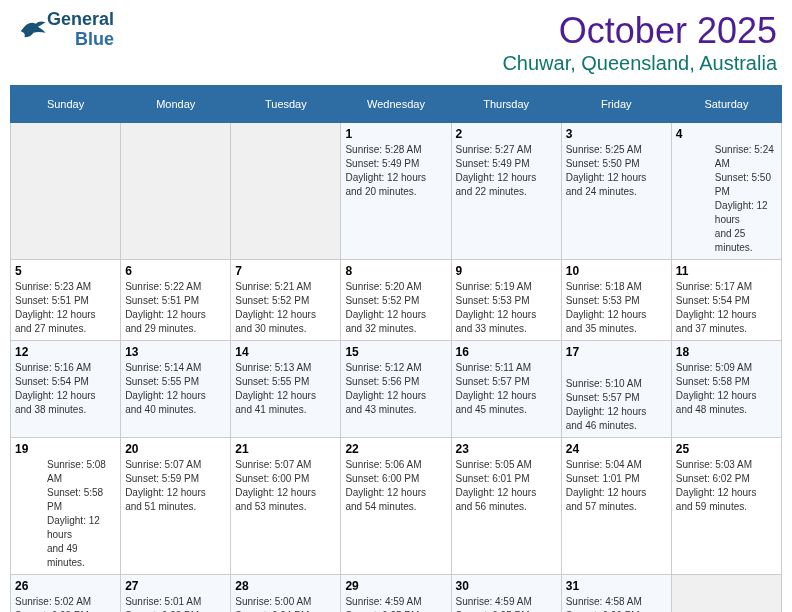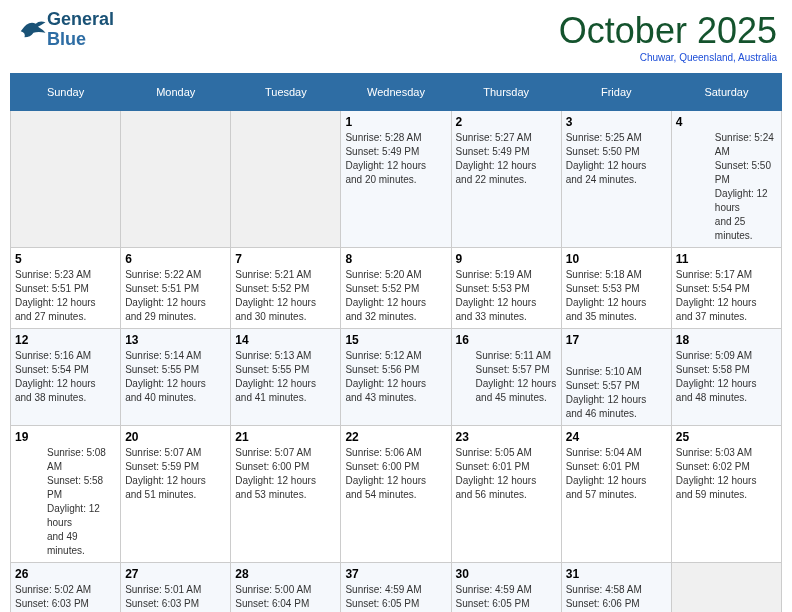--- a/index.html
+++ b/index.html
@@ -13,20 +13,21 @@
     .header {
       display: flex;
       justify-content: space-between;
       align-items: flex-start;
       margin-bottom: 10px;
       padding: 0 5px;
     }
     .logo {
       display: flex;
       align-items: center;
+      text-align: right;
     }
     .logo-text {
       display: flex;
       flex-direction: column;
       font-size: 18px;
       font-weight: bold;
       color: #1a5276;
       line-height: 1.1;
     }
     .logo-text span:first-child { color: #1a5276; }
@@ -35,25 +36,25 @@
       height: 25px;
       margin-left: 2px;
       margin-top: -5px;
     }
     .title-block {
       text-align: right;
     }
     .month-title {
       font-size: 36px;
       font-weight: normal;
-      color: #14532d;
+      color: #4c1d95;
     }
     .location {
-      font-size: 10px;
-      color: #1d4ed8;
+      font-size: 20px;
+      color: #0f766e;
     }
     table {
       width: 100%;
       border-collapse: collapse;
       font-size: 11px;
     }
     thead tr th {
       background-color: #2e6da4;
       color: #fff;
       padding: 12px 4px;
@@ -229,21 +230,21 @@
         </td>
         <td>
           <div class="day-num">15</div>
           <div class="day-detail" style="white-space: pre-line;">Sunrise: 5:12 AM
 Sunset: 5:56 PM
 Daylight: 12 hours
 and 43 minutes.</div>
         </td>
         <td>
           <div class="day-num">16</div>
-          <div class="day-detail" style="white-space: pre-line; margin-left: 20px;">Sunrise: 5:11 AM
+          <div class="day-detail" style="white-space: pre-line;">Sunrise: 5:11 AM
 Sunset: 5:57 PM
 Daylight: 12 hours
 and 45 minutes.</div>
         </td>
         <td>
           <div class="day-num">17</div>
           <div class="day-detail" style="white-space: pre-line; margin-top: 18px;">Sunrise: 5:10 AM
 Sunset: 5:57 PM
 Daylight: 12 hours
 and 46 minutes.</div>
@@ -288,21 +289,21 @@
         <td>
           <div class="day-num">23</div>
           <div class="day-detail" style="white-space: pre-line;">Sunrise: 5:05 AM
 Sunset: 6:01 PM
 Daylight: 12 hours
 and 56 minutes.</div>
         </td>
         <td>
           <div class="day-num">24</div>
           <div class="day-detail" style="white-space: pre-line;">Sunrise: 5:04 AM
-Sunset: 6:01 PM
+Sunset: 1:01 PM
 Daylight: 12 hours
 and 57 minutes.</div>
         </td>
         <td>
           <div class="day-num">25</div>
           <div class="day-detail" style="white-space: pre-line;">Sunrise: 5:03 AM
 Sunset: 6:02 PM
 Daylight: 12 hours
 and 59 minutes.</div>
         </td>
@@ -323,21 +324,21 @@
 and 2 minutes.</div>
         </td>
         <td>
           <div class="day-num">28</div>
           <div class="day-detail" style="white-space: pre-line;">Sunrise: 5:00 AM
 Sunset: 6:04 PM
 Daylight: 13 hours
 and 3 minutes.</div>
         </td>
         <td>
-          <div class="day-num">37</div>
+          <div class="day-num">29</div>
           <div class="day-detail" style="white-space: pre-line;">Sunrise: 4:59 AM
 Sunset: 6:05 PM
 Daylight: 13 hours
 and 5 minutes.</div>
         </td>
         <td>
           <div class="day-num">30</div>
           <div class="day-detail" style="white-space: pre-line;">Sunrise: 4:59 AM
 Sunset: 6:05 PM
 Daylight: 13 hours

